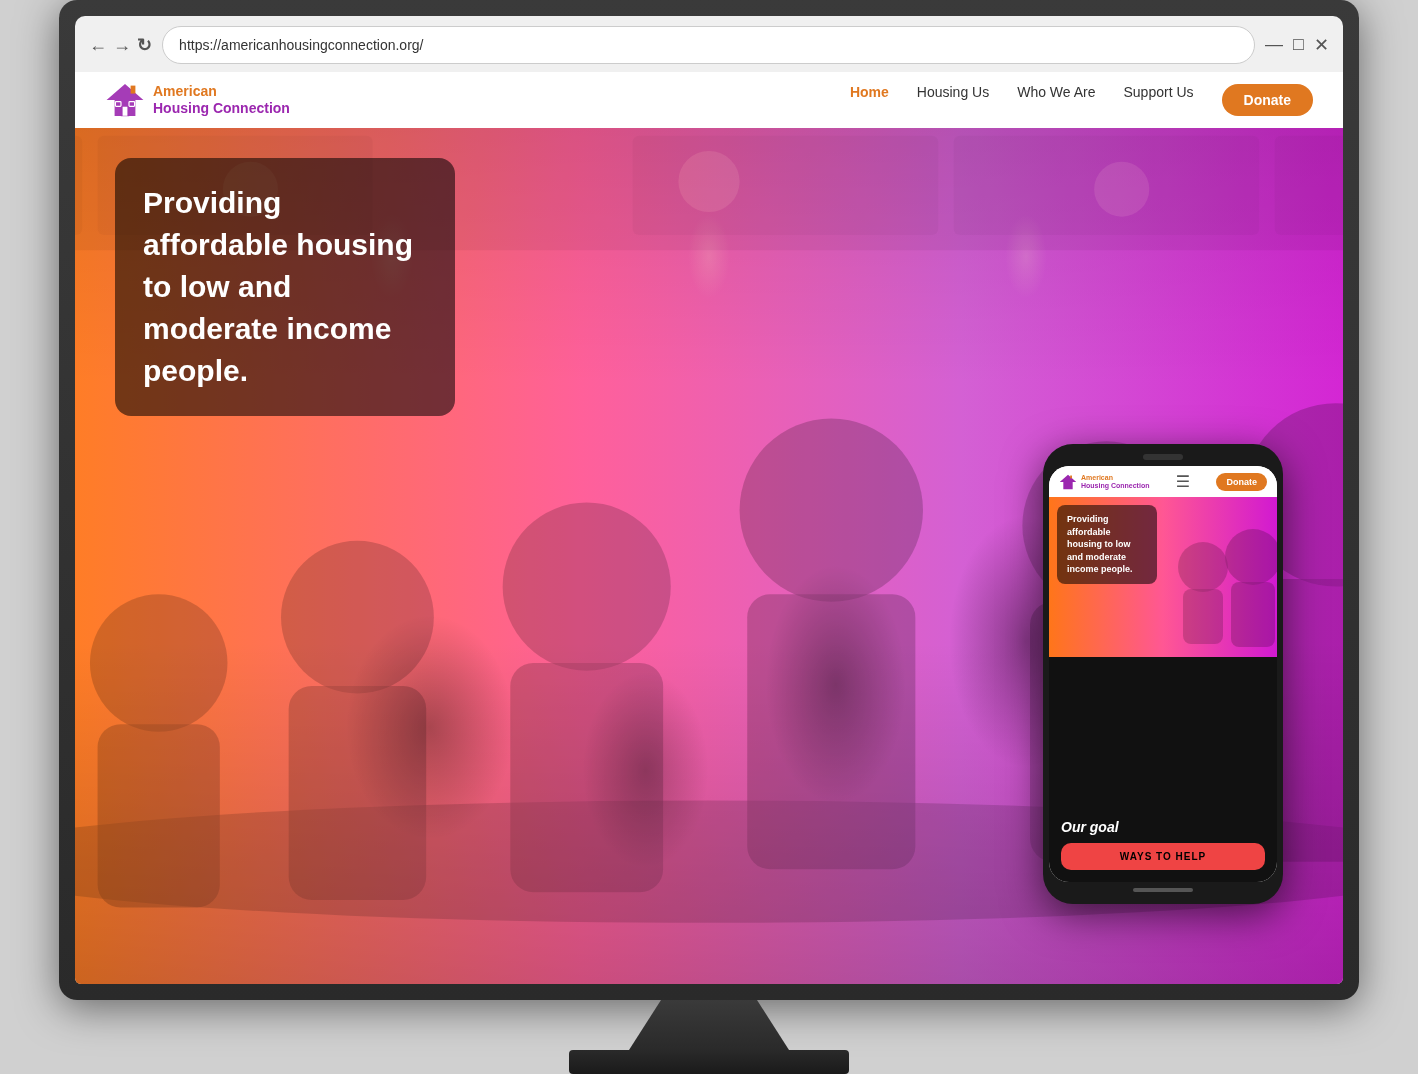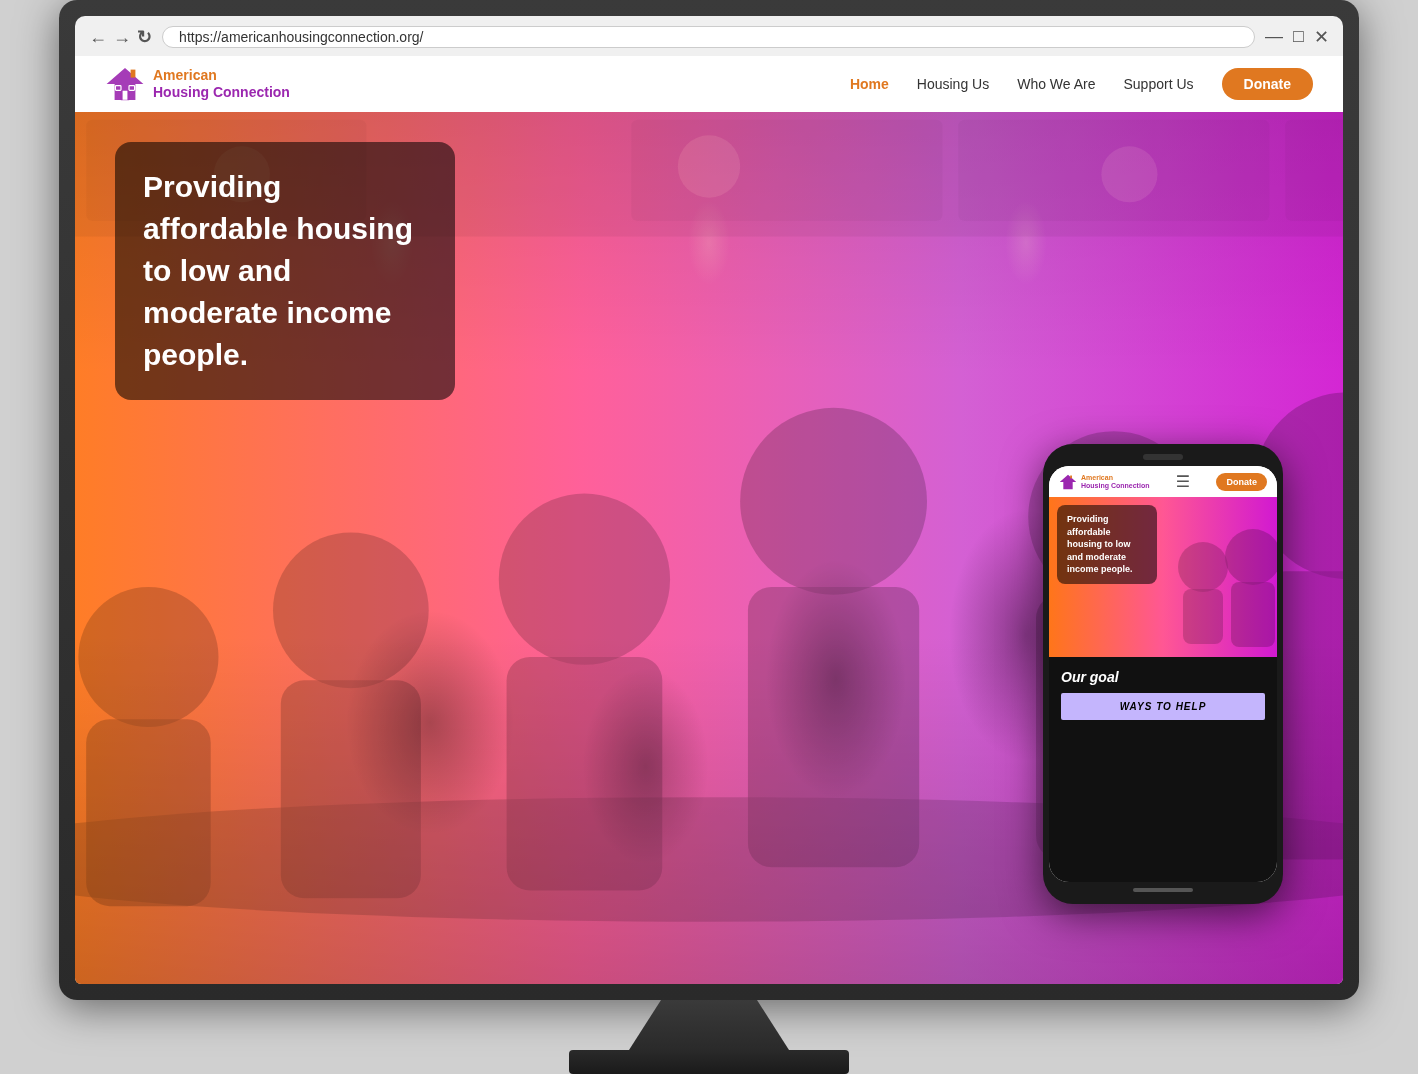--- a/index.html
+++ b/index.html
@@ -57,21 +57,21 @@
       cursor: pointer;
       font-weight: bold;
       line-height: 1;
     }
 
     .address-bar {
       flex: 1;
       background: white;
       border: 1px solid #ccc;
       border-radius: 20px;
-      padding: 2px 16px;
+      padding: 10px 16px;
       font-size: 14px;
       color: #333;
       display: flex;
       align-items: center;
     }
 
     .win-controls {
       display: flex;
       gap: 10px;
       font-size: 18px;
@@ -124,21 +124,21 @@
     }
 
     .logo-text-line2 {
       font-size: 14px;
       font-weight: 700;
       color: #9b27af;
     }
 
     .nav-links {
       display: flex;
-      align-items: center;
+      align-items: flex-start;
       gap: 28px;
     }
 
     .nav-link {
       font-size: 14px;
       color: #333;
       text-decoration: none;
       cursor: pointer;
     }
 
@@ -333,45 +333,45 @@
     }
 
     .phone-content {
       flex: 1;
       background: #111;
       color: white;
       padding: 12px;
       display: flex;
       flex-direction: column;
       gap: 8px;
+      justify-content: flex-end;
     }
 
     .phone-goal-title {
       font-size: 14px;
       font-weight: 700;
       color: white;
       font-style: italic;
     }
 
     .phone-goal-text {
       font-size: 8px;
       color: #ccc;
       line-height: 1.5;
     }
 
     .phone-ways-btn {
-      background: #c4b5fd;
+      background: #ef4444;
       color: black;
       text-align: center;
       padding: 8px;
       font-size: 10px;
       font-weight: 700;
       letter-spacing: 1px;
-      border-radius: 2px;
-      font-style: italic;
+      border-radius: 10px;
     }
 
     .phone-home-bar {
       width: 60px;
       height: 4px;
       background: #555;
       border-radius: 2px;
       margin: 6px auto 2px;
     }
 

